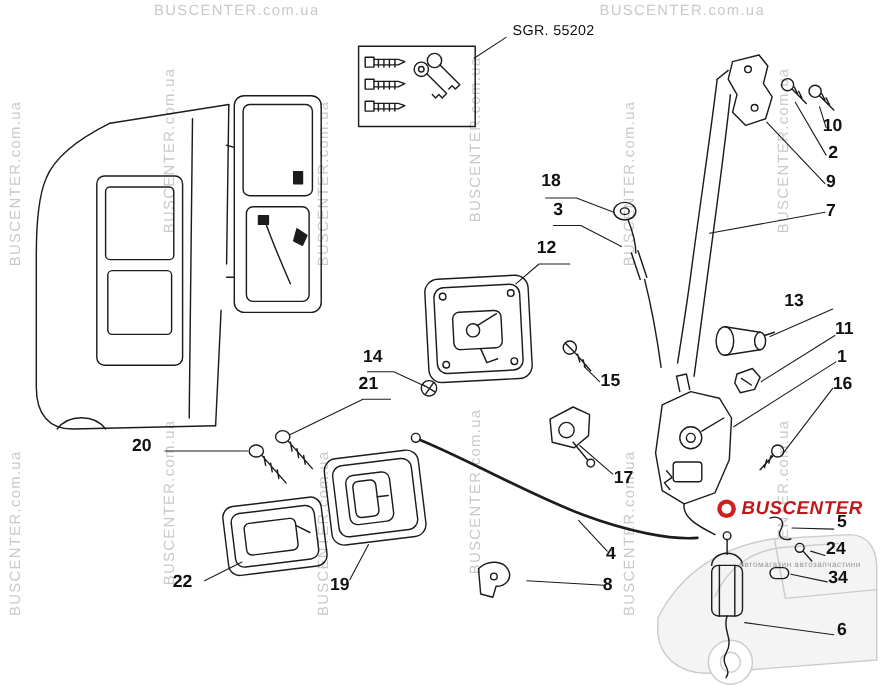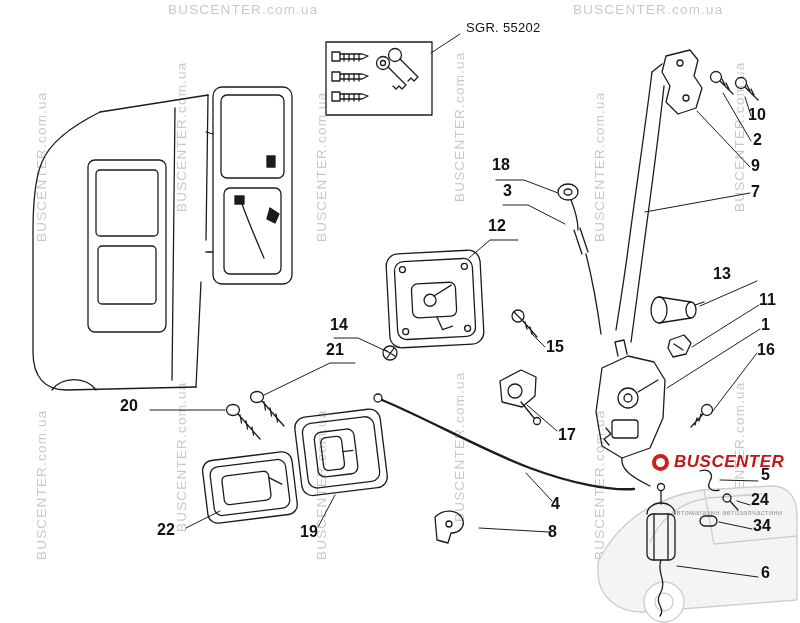--- a/index.html
+++ b/index.html
@@ -1,21 +1,21 @@
 <!DOCTYPE html>
 <html><head>
 <meta charset="utf-8">
 <style>
   html,body{margin:0;padding:0;background:#ffffff;}
   .canvas{
     position:relative;width:800px;height:623px;overflow:hidden;background:#ffffff;
     font-family:"Liberation Sans",sans-serif;
   }
   
-  .wm-layer{position:absolute;inset:0;z-index:0;margin-left:28px;}
+  .wm-layer{position:absolute;inset:0;z-index:0;}
   .wm{
     position:absolute;color:#c7c7c7;font-size:13.5px;letter-spacing:1.2px;
     white-space:nowrap;transform:rotate(-90deg);transform-origin:0 0;opacity:.95;
   }
   .wm-h{
     position:absolute;color:#c7c7c7;font-size:13.5px;letter-spacing:1.2px;
     white-space:nowrap;opacity:.95;
   }
   
   .diagram{position:absolute;left:0;top:0;z-index:1;}

